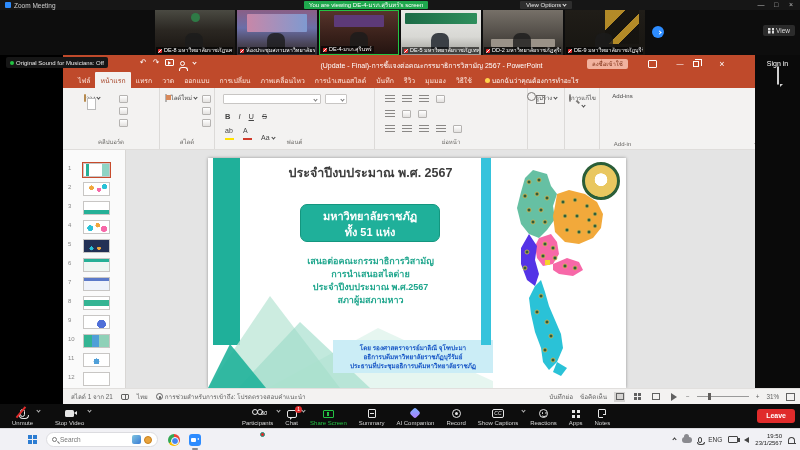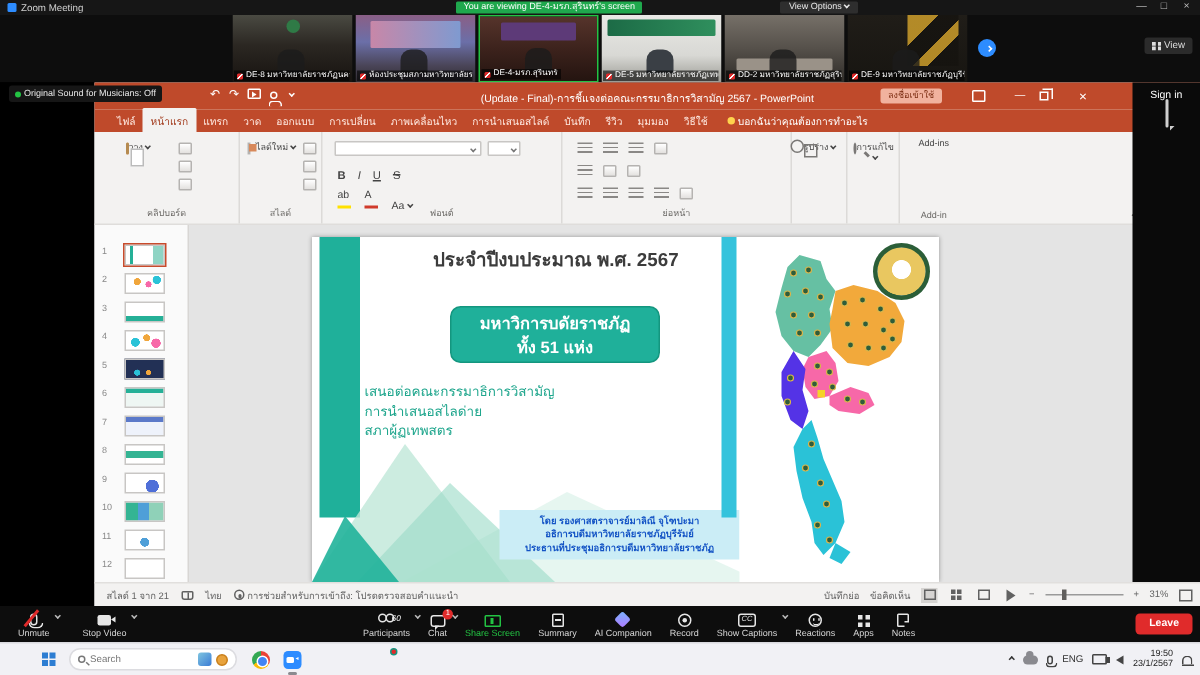--- a/index.html
+++ b/index.html
@@ -111,21 +111,21 @@
   .thumb-row:nth-of-type(9) .mini-slide{background:radial-gradient(circle at 70% 68%,#4F6FD8 0 22%,transparent 23%),#fff}
   .thumb-row:nth-of-type(10) .mini-slide{background:linear-gradient(90deg,#34B493 0 32%,#4F9FD8 32% 62%,#8FD1B8 62%)}
   .thumb-row:nth-of-type(11) .mini-slide{background:radial-gradient(circle at 50% 62%,#4F9FD8 0 20%,transparent 21%),#fff}
   .canvas{position:absolute;left:63px;right:0;top:0;height:238px;background:#E4E4E4}
   .slide{position:absolute;left:82px;top:8px;width:418px;height:230px;background:#fff;box-shadow:0 0 3px rgba(0,0,0,.35);overflow:hidden}
 
   .teal-bar{position:absolute;left:5px;top:0;width:27px;height:187px;background:#1FB09A}
   .deco-tris{position:absolute;left:0;bottom:0;width:300px;height:110px}
   .slide-title{position:absolute;left:35px;top:7px;width:255px;text-align:center;font-size:12.5px;font-weight:bold;color:#3C3C3C;line-height:16px}
   .badge{position:absolute;left:92px;top:46px;width:140px;height:38px;background:#1FB09A;border:1px solid #14967F;border-radius:7px;color:#fff;text-align:center;font-weight:bold;font-size:11px;line-height:16px;padding-top:3px}
-  .body-lines{position:absolute;left:35px;top:97px;width:255px;text-align:left;font-size:9px;font-weight:normal;color:#1FA68D;line-height:13px}
+  .body-lines{position:absolute;left:35px;top:97px;width:255px;text-align:center;font-size:9px;font-weight:bold;color:#1FA68D;line-height:13px}
   .credit{position:absolute;left:125px;top:182px;width:160px;height:33px;background:#CBEDF6;text-align:center;font-size:6.3px;font-weight:bold;color:#1353C5;line-height:9px;padding-top:3px}
   .cyan-stripe{position:absolute;left:273px;top:0;width:10px;height:187px;background:#35C3DC}
   .map-wrap{position:absolute;left:285px;top:0;right:0;bottom:0;background:#fff}
   .map-svg{position:absolute;left:2px;top:6px}
   .emblem{position:absolute;right:6px;top:4px;width:38px;height:38px;border-radius:50%;border:3px solid #2B5E38;background:radial-gradient(circle at 50% 46%,#fff 0 26%,#E9C760 28% 72%,#2B5E38 74%)}
 
   .ppt-statusbar{position:absolute;left:0;right:0;bottom:0;height:16px;background:#F3F2F1;border-top:1px solid #E1DFDD;display:flex;align-items:center;font-size:6.3px;color:#616161;white-space:nowrap}
   .sb-item{margin-left:8px;display:flex;align-items:center;gap:2px}
   .book-ic{width:8px;height:6px;border:1px solid #616161;border-radius:1px 1px 2px 2px;position:relative}
   .book-ic::after{content:"";position:absolute;left:3px;top:0;width:1px;height:5px;background:#616161}
@@ -498,27 +498,28 @@
             <svg class="deco-tris" viewBox="0 0 300 110">
               <polygon points="60,110 170,50 300,110" fill="#DCF2EA" opacity="0.7"></polygon>
               <polygon points="0,110 62,18 132,110" fill="#BFE7D8" opacity="0.8"></polygon>
               <polygon points="30,110 92,44 162,110" fill="#9ADBC6" opacity="0.6"></polygon>
               <polygon points="0,110 22,66 58,110" fill="#20B39A" opacity="0.9"></polygon>
             </svg>
             <div class="slide-title">
                 <div>ประจำปีงบประมาณ พ.ศ. 2567</div>
               </div>
             <div class="badge">
-                <div>มหาวิการบดัยราชภัฏ</div>
+                <div>มหาวิทยาลัยราชภัฏ</div>
                 <div>ทั้ง 51 แห่ง</div>
               </div>
             <div class="body-lines">
                 <div>เสนอต่อคณะกรรมาธิการวิสามัญ</div>
                 <div>การนำเสนอสไลด่าย</div>
-                <div>สภาผู้ฏเทพสตร</div>
+                <div>ประจำปีงบประมาณ พ.ศ.2567</div>
+                <div>สภาผู้มสภามหาว</div>
               </div>
             <div class="credit">
                 <div>โดย รองศาสตราจารย์มาลิณี จุโฑปะมา</div>
                 <div>อธิการบดีมหาวิทยาลัยราชภัฏบุรีรัมย์</div>
                 <div>ประธานที่ประชุมอธิการบดีมหาวิทยาลัยราชภัฏ</div>
               </div>
             <div class="cyan-stripe"></div>
             <div class="map-wrap">
               <svg class="map-svg" width="120" height="215" viewBox="0 0 120 215">
                 <path d="M38,6 L52,10 L56,22 L62,30 L58,42 L60,55 L52,66 L44,74 L34,70 L26,60 L22,44 L26,28 L30,14 Z" fill="#66C0A3"></path>

